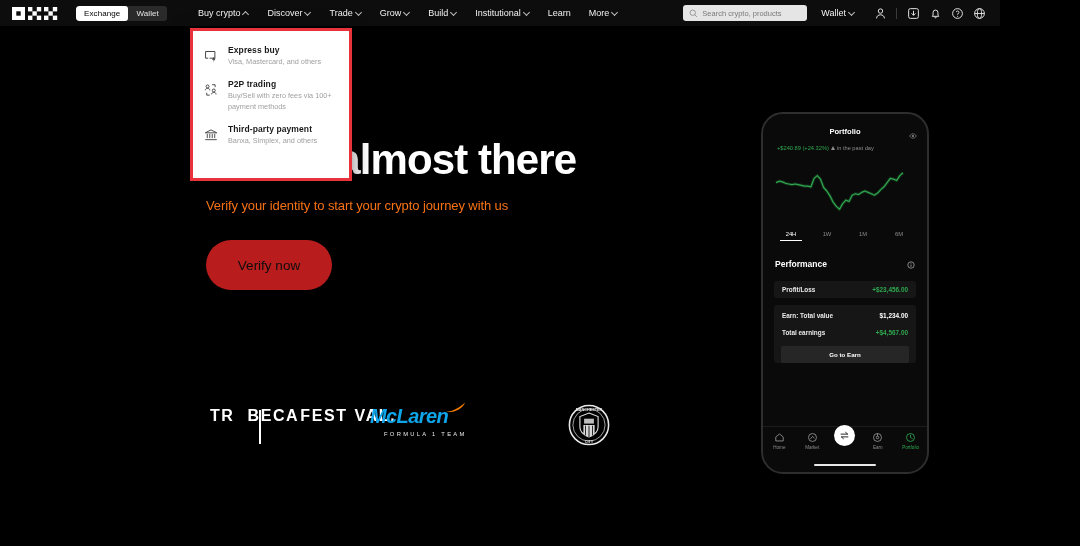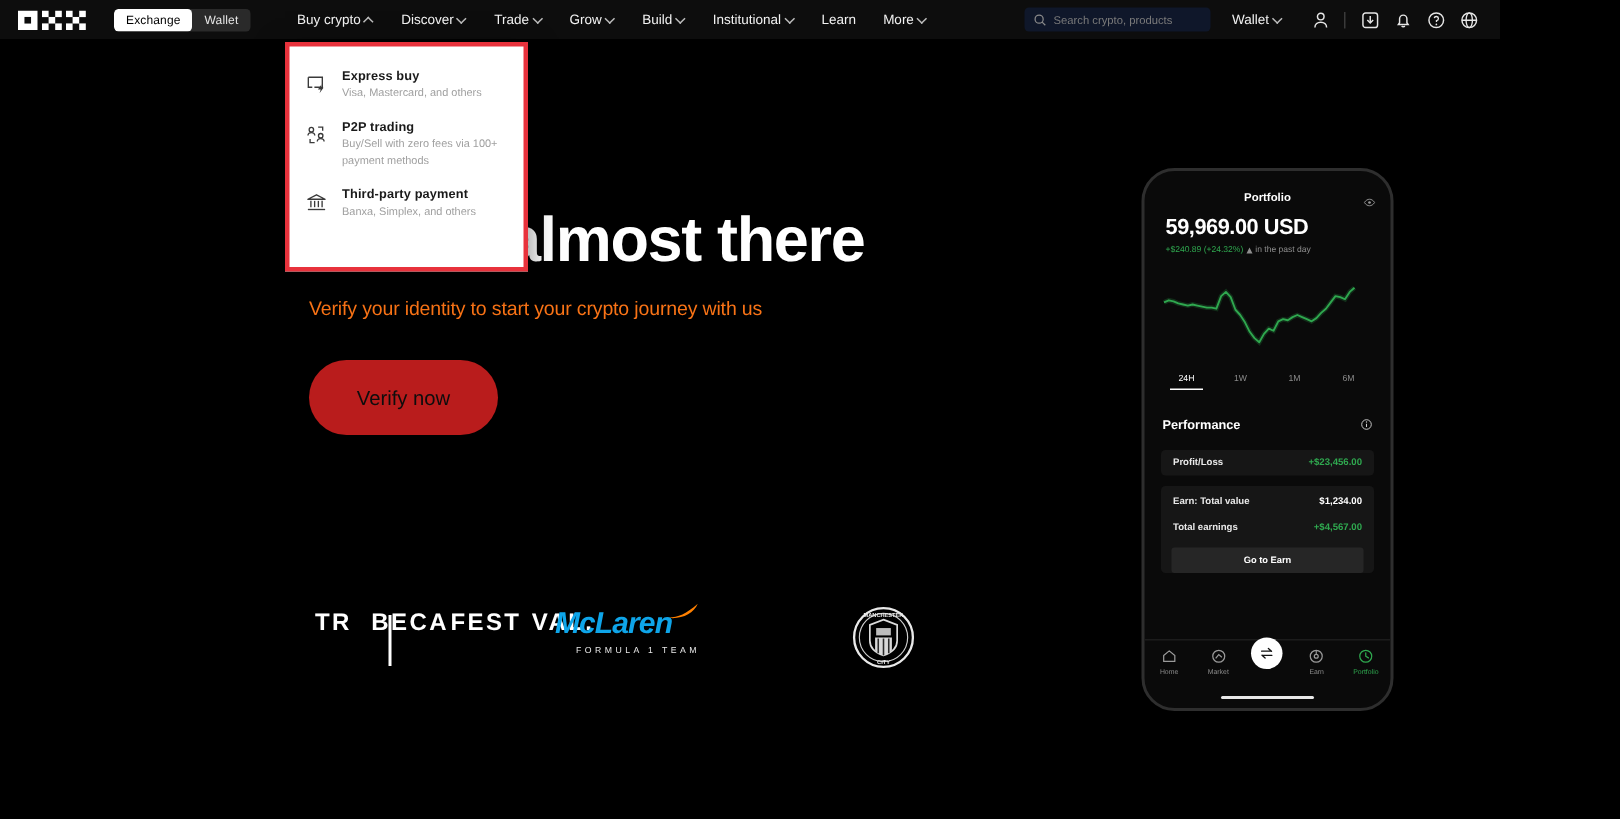--- a/index.html
+++ b/index.html
@@ -49,21 +49,21 @@
     width:4px; height:4px;
     border-right:1px solid #bdbdbd; border-bottom:1px solid #bdbdbd;
     transform:rotate(45deg);
   }
   .chev.up::after { transform:rotate(-135deg); top:2px; }
 
   .nav-right {
     margin-left:auto; display:flex; align-items:center; gap:0; padding-right:10px;
   }
   .searchbox {
-    width:124px; height:16px; background:#0f172a; border-radius:3px;
+    width:124px; height:16px; background:#e5e5e5; border-radius:3px;
     display:flex; align-items:center; gap:4px; padding:0 6px;
     margin-right:14px; cursor:text;
   }
   .searchbox .ph { font-size:7.5px; color:#7a7a7a; white-space:nowrap; }
   .assets {
     display:flex; align-items:center; gap:3px; font-size:9px; color:#f2f2f2;
     margin-right:14px; cursor:pointer;
   }
   .nicon { width:22px; height:22px; display:flex; align-items:center; justify-content:center; cursor:pointer; }
   .vdiv { width:1px; height:11px; background:#3a3a3a; margin:0 5px; }
@@ -370,21 +370,20 @@
   <div class="ph-head">
     <div class="ph-title">Portfolio</div>
     <div class="eye-btn">
       <svg width="8" height="8" viewBox="0 0 14 14">
         <path d="M1 7c1.8-2.6 3.8-3.8 6-3.8S11.2 4.4 13 7c-1.8 2.6-3.8 3.8-6 3.8S2.8 9.6 1 7z" fill="none" stroke="#9a9a9a" stroke-width="1.1"></path>
         <circle cx="7" cy="7" r="1.6" fill="#9a9a9a"></circle>
       </svg>
     </div>
   </div>
 
-  <div class="ph-bal">59,969.00 USD</div>
   <div class="ph-delta">
     <span>+$240.89 (+24.32%)</span>
     <i class="tri"></i>
     <span class="muted">in the past day</span>
   </div>
 
   <div class="ph-chart">
     <svg id="chartSvg" width="168" height="68" viewBox="0 0 168 68" preserveAspectRatio="none">
         <polyline points="13.00,25.60 16.18,24.20 19.35,24.90 22.52,26.30 25.70,27.00 28.88,27.70 32.05,27.00 35.22,27.70 38.40,28.40 41.58,29.10 44.75,29.10 47.93,29.80 51.10,21.40 54.27,18.60 57.45,22.10 60.63,30.50 63.80,34.00 66.97,38.90 70.15,45.20 73.32,49.40 76.50,52.20 79.67,46.60 82.85,43.10 86.02,44.50 89.20,38.20 92.38,36.80 95.55,37.50 98.73,35.40 101.90,34.00 105.08,35.40 108.25,36.80 111.42,38.20 114.60,36.10 117.77,32.60 120.95,29.80 124.13,25.60 127.30,21.40 130.48,22.10 133.65,23.50 136.82,18.60 140.00,15.80" fill="none" stroke="#2fa84f" stroke-width="3.2" opacity="0.22"></polyline>
         <polyline points="13.00,25.60 16.18,24.20 19.35,24.90 22.52,26.30 25.70,27.00 28.88,27.70 32.05,27.00 35.22,27.70 38.40,28.40 41.58,29.10 44.75,29.10 47.93,29.80 51.10,21.40 54.27,18.60 57.45,22.10 60.63,30.50 63.80,34.00 66.97,38.90 70.15,45.20 73.32,49.40 76.50,52.20 79.67,46.60 82.85,43.10 86.02,44.50 89.20,38.20 92.38,36.80 95.55,37.50 98.73,35.40 101.90,34.00 105.08,35.40 108.25,36.80 111.42,38.20 114.60,36.10 117.77,32.60 120.95,29.80 124.13,25.60 127.30,21.40 130.48,22.10 133.65,23.50 136.82,18.60 140.00,15.80" fill="none" stroke="#2fa84f" stroke-width="1.25" stroke-linejoin="round"></polyline>

